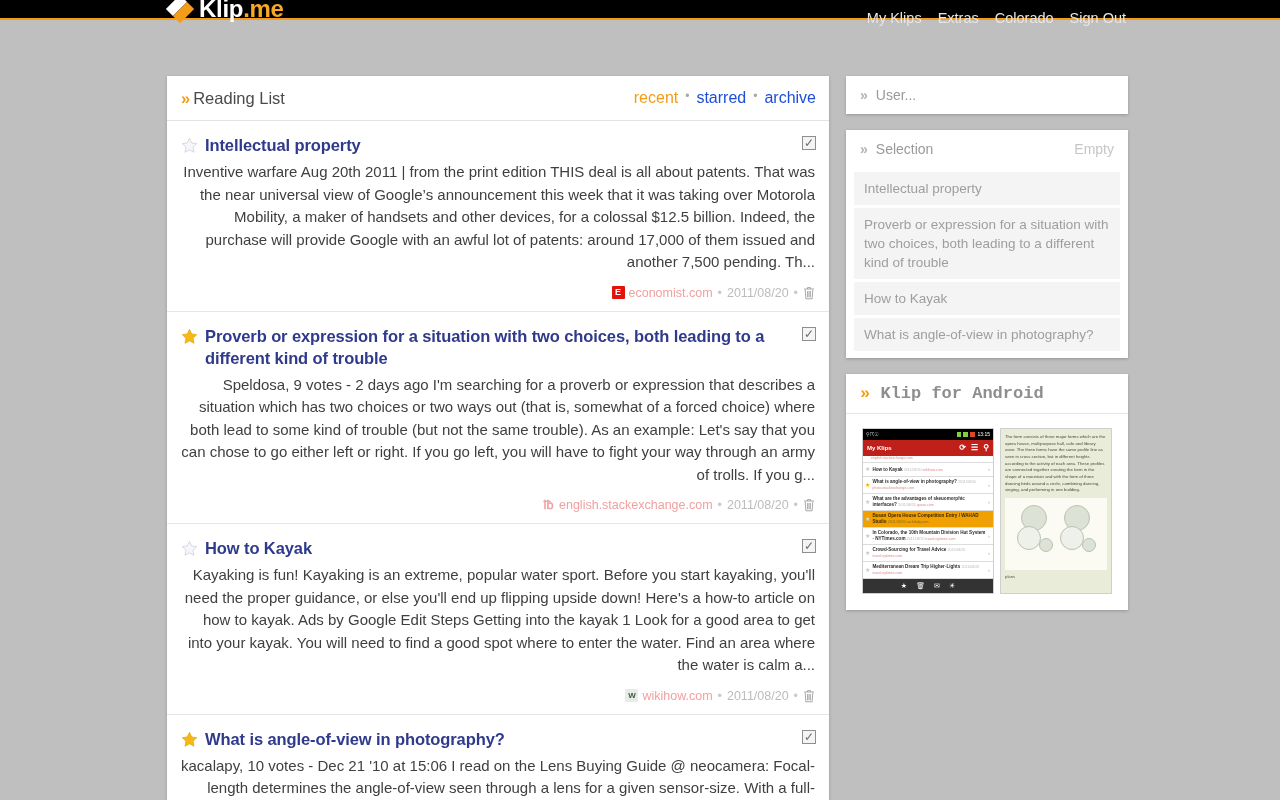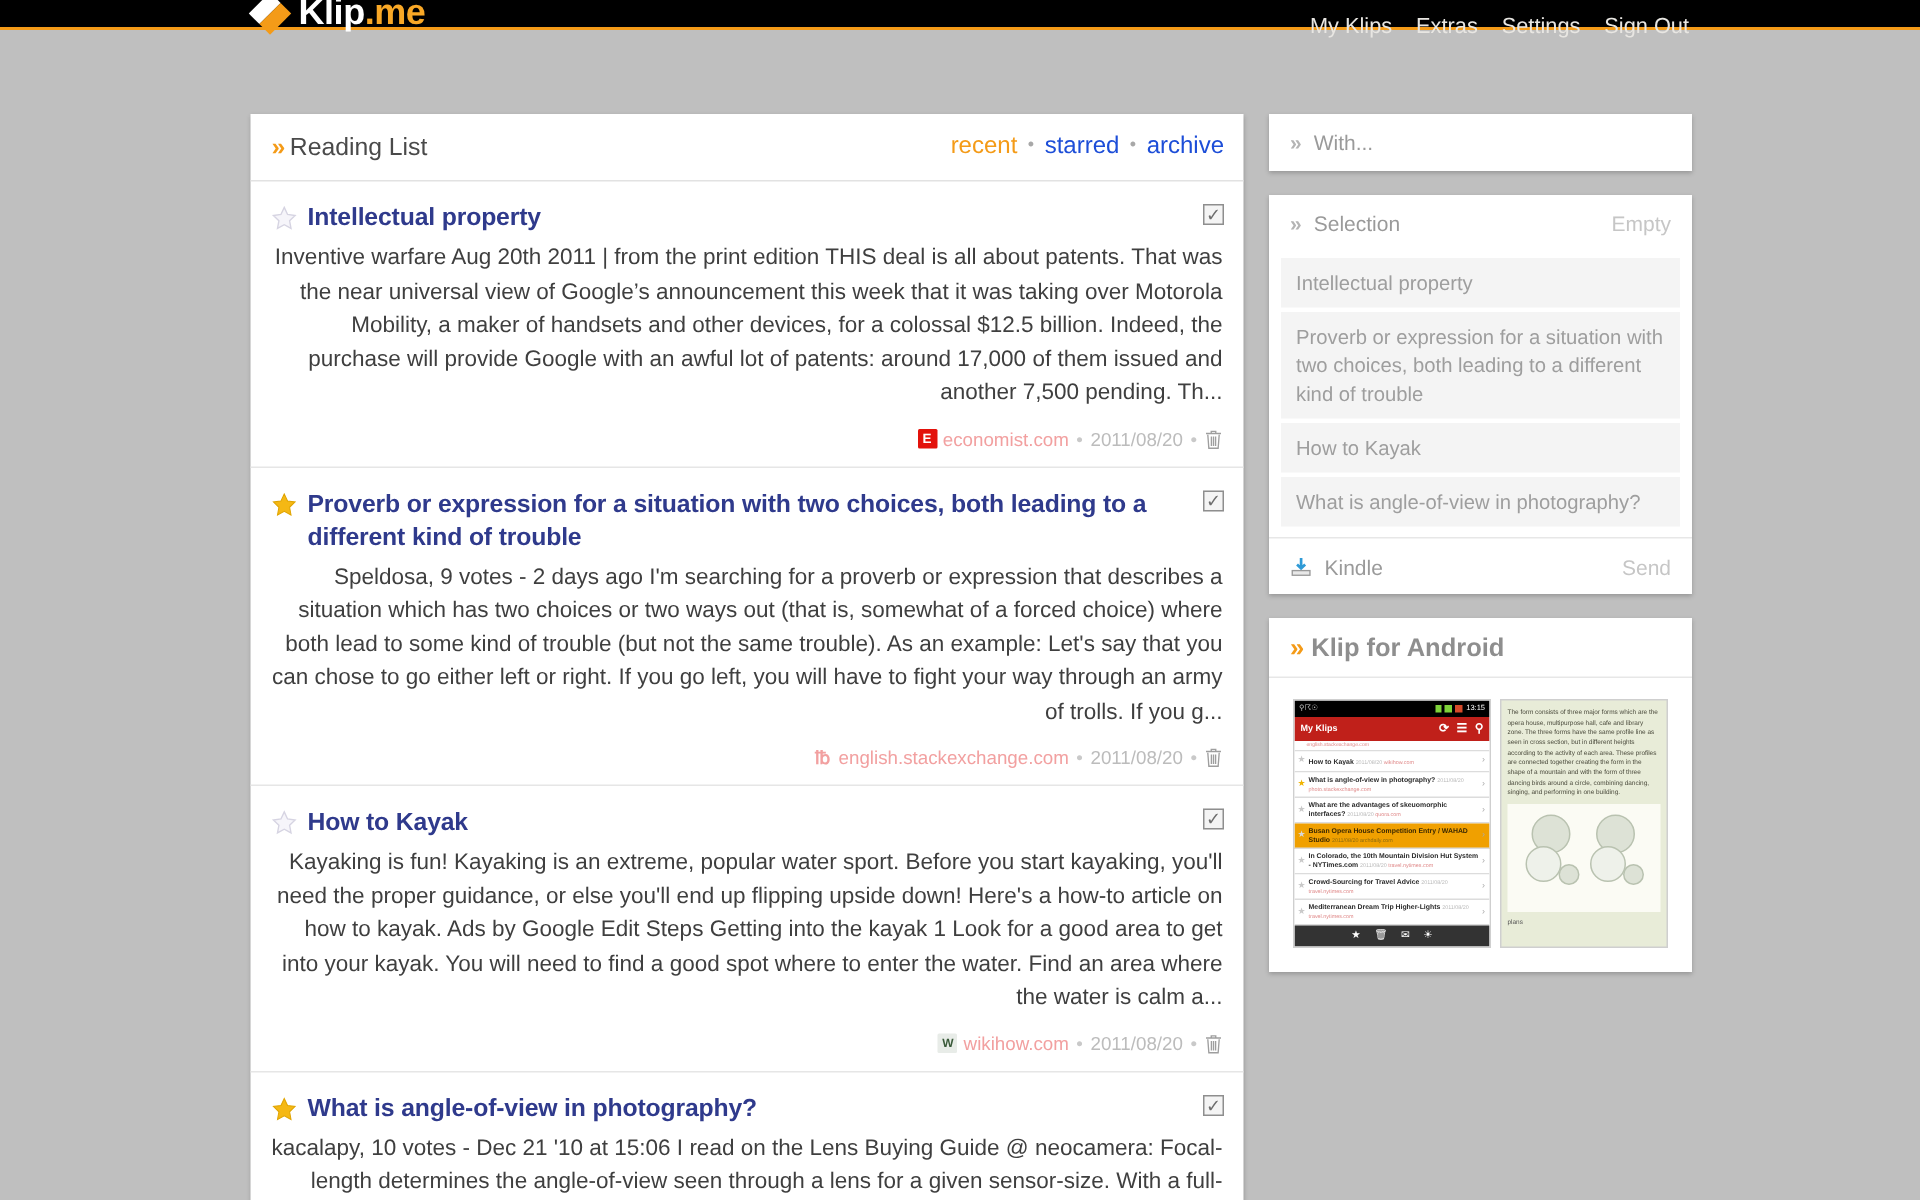--- a/index.html
+++ b/index.html
@@ -210,20 +210,21 @@
   .panel-row .left {
     display: flex;
     align-items: center;
     gap: 8px;
   }
   .panel-row .chev { color: #b4b4b4; font-weight: bold; }
   .panel-title-strong {
     font-size: 17px;
     font-weight: bold;
     color: #8e8e8e;
+    font-family: Liberation Mono, monospace;
   }
   .panel-title-strong .chev { color: #f49b18; }
   .panel-right { color: #c6c6c6; font-size: 14px; }
   .sel-items { padding: 4px 8px 4px 8px; }
   .sel-item {
     background: #f4f4f4;
     color: #9e9e9e;
     font-size: 13.5px;
     line-height: 19px;
     padding: 7px 10px;
@@ -370,21 +371,21 @@
       <span class="dhalf-l"></span>
         <span class="dhalf-r"></span>
     </span>
     <span id="logo-text">
       <span class="lt-white">Klip</span><span class="lt-orange">.me</span>
     </span>
   </div>
   <div id="topnav">
     <a href="#">My Klips</a>
     <a href="#">Extras</a>
-    <a href="#">Settings</a>
+    <a href="#">Colorado</a>
     <a href="#">Sign Out</a>
   </div>
 </div>
 
 <div id="page">
 
   <div id="main-col">
 
     <div id="rl-header">
       <div id="rl-title">
@@ -480,48 +481,38 @@
     </div>
 
   </div>
 
   <div id="side-col">
 
     <div class="panel">
       <div class="panel-row">
         <div class="left">
           <span class="chev">»</span>
-          <span>With...</span>
+          <span>User...</span>
         </div>
       </div>
     </div>
 
     <div class="panel">
       <div class="panel-row">
         <div class="left">
           <span class="chev">»</span>
           <span>Selection</span>
         </div>
         <span class="panel-right">Empty</span>
       </div>
       <div class="sel-items">
         <div class="sel-item">Intellectual property</div>
         <div class="sel-item">Proverb or expression for a situation with two choices, both leading to a different kind of trouble</div>
         <div class="sel-item">How to Kayak</div>
         <div class="sel-item">What is angle-of-view in photography?</div>
-      </div>
-      <div class="panel-row" style="border-top:1px solid #e7e7e7;">
-        <div class="left">
-          <svg class="kindle-icon" width="15" height="14" viewBox="0 0 15 14">
-            <path d="M7.4 1v6.2M4.7 5.3l2.7 2.6 2.7-2.6" fill="none" stroke="#2e9ad6" stroke-width="1.8"></path>
-            <rect x="1.5" y="9.4" width="11.8" height="3.1" fill="#e8e8e8" stroke="#9a9a9a" stroke-width="0.9"></rect>
-          </svg>
-          <span>Kindle</span>
-        </div>
-        <span class="panel-right">Send</span>
       </div>
     </div>
 
     <div class="panel" id="android-panel">
       <div class="panel-head">
         <span class="panel-title-strong">
           <span class="chev">»</span>
           <span>Klip for Android</span>
         </span>
       </div>

